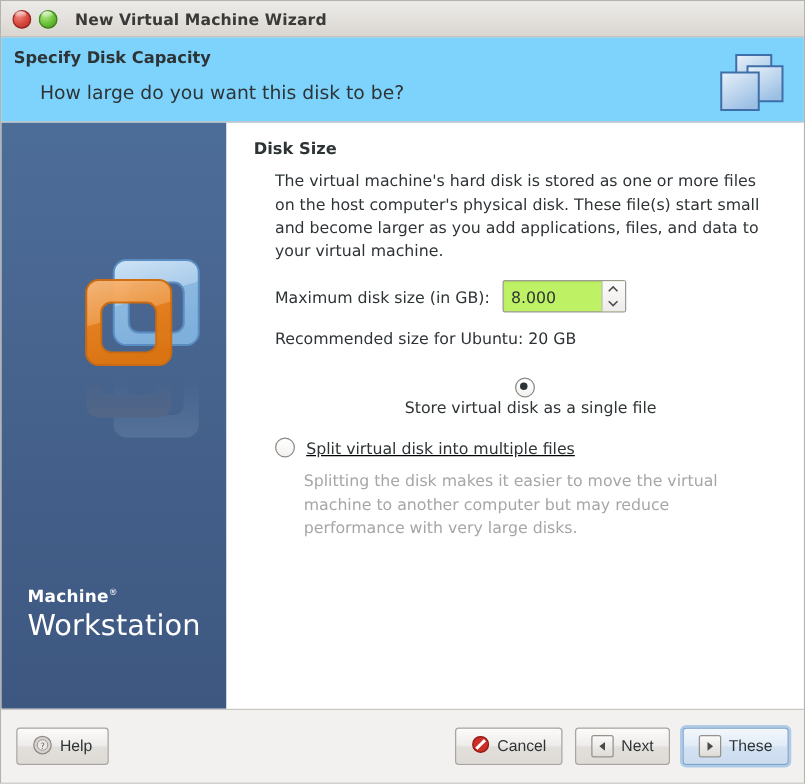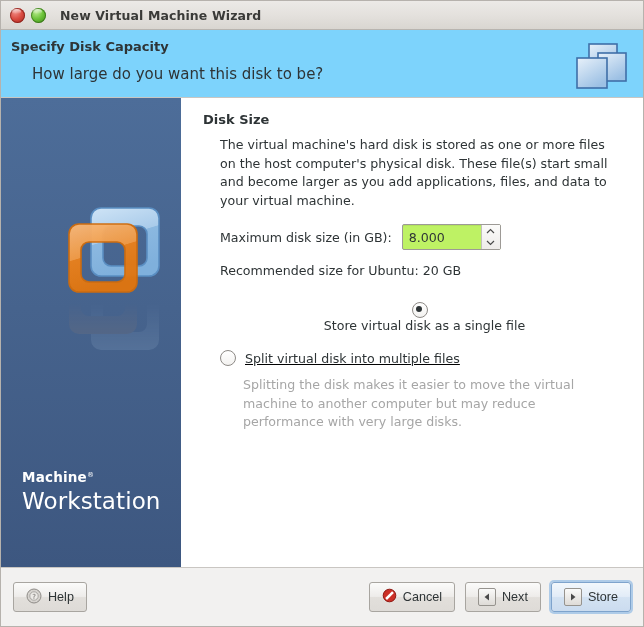--- a/index.html
+++ b/index.html
@@ -444,16 +444,16 @@
       </span>
       <span>Next</span>
     </button>
 
     <button class="btn btn-default">
       <span class="arrow-box">
         <svg width="10" height="10" viewBox="0 0 10 10">
             <path d="M3 1.5 L3 8.5 L7.5 5 Z" fill="#4a4a4a"></path>
           </svg>
       </span>
-      <span>Store</span>
+      <span>These</span>
     </button>
   </div>
 </div>
 
 </body></html>

